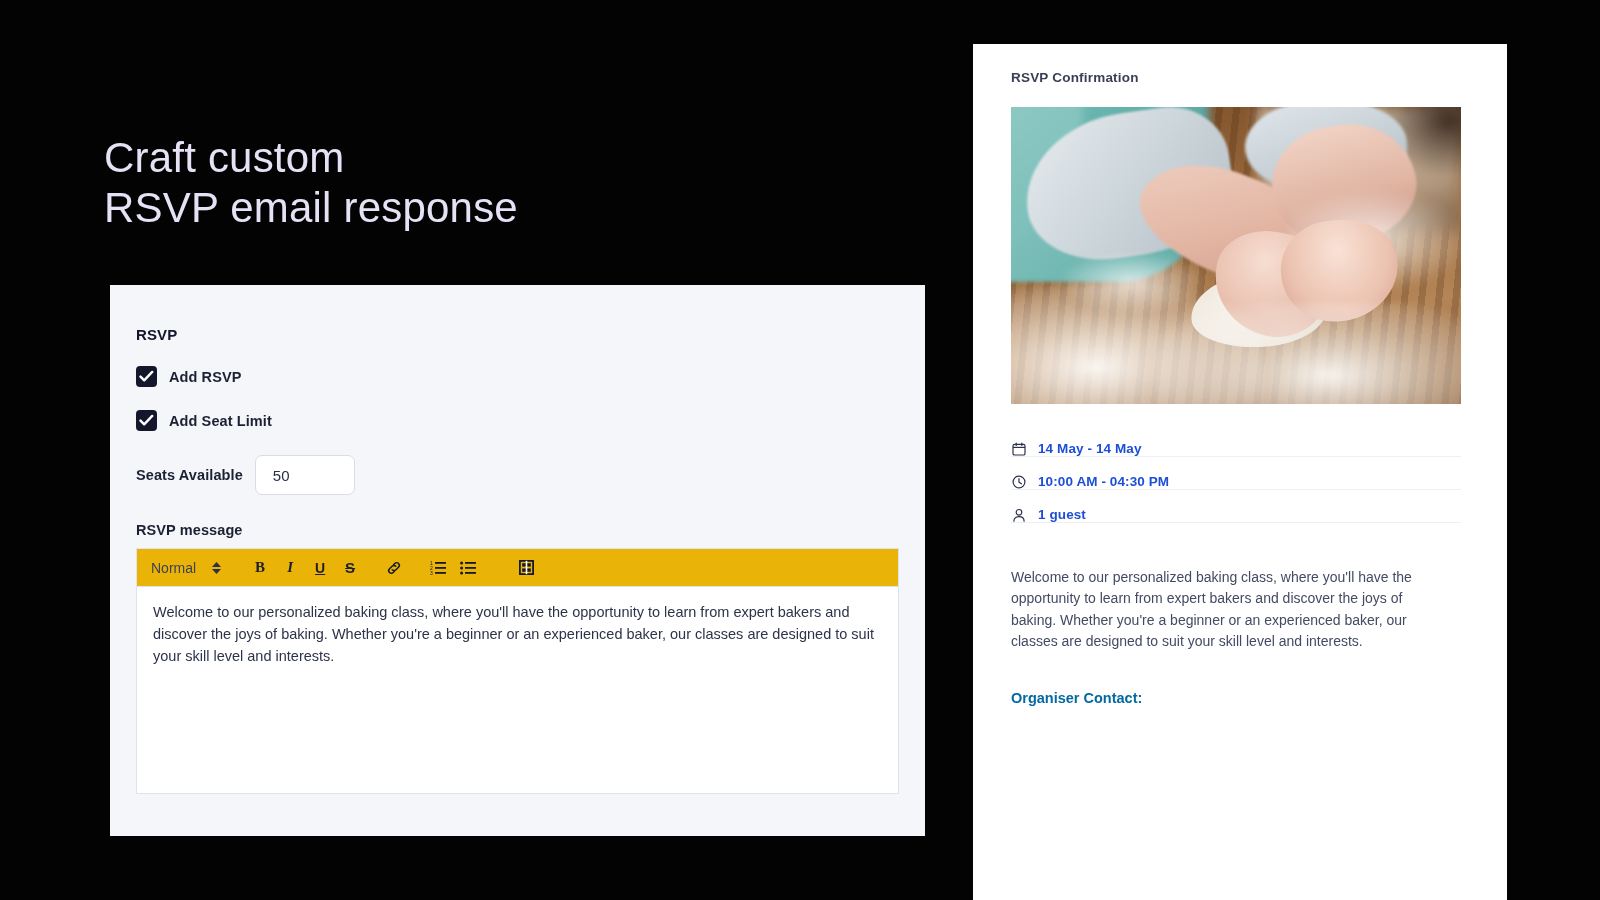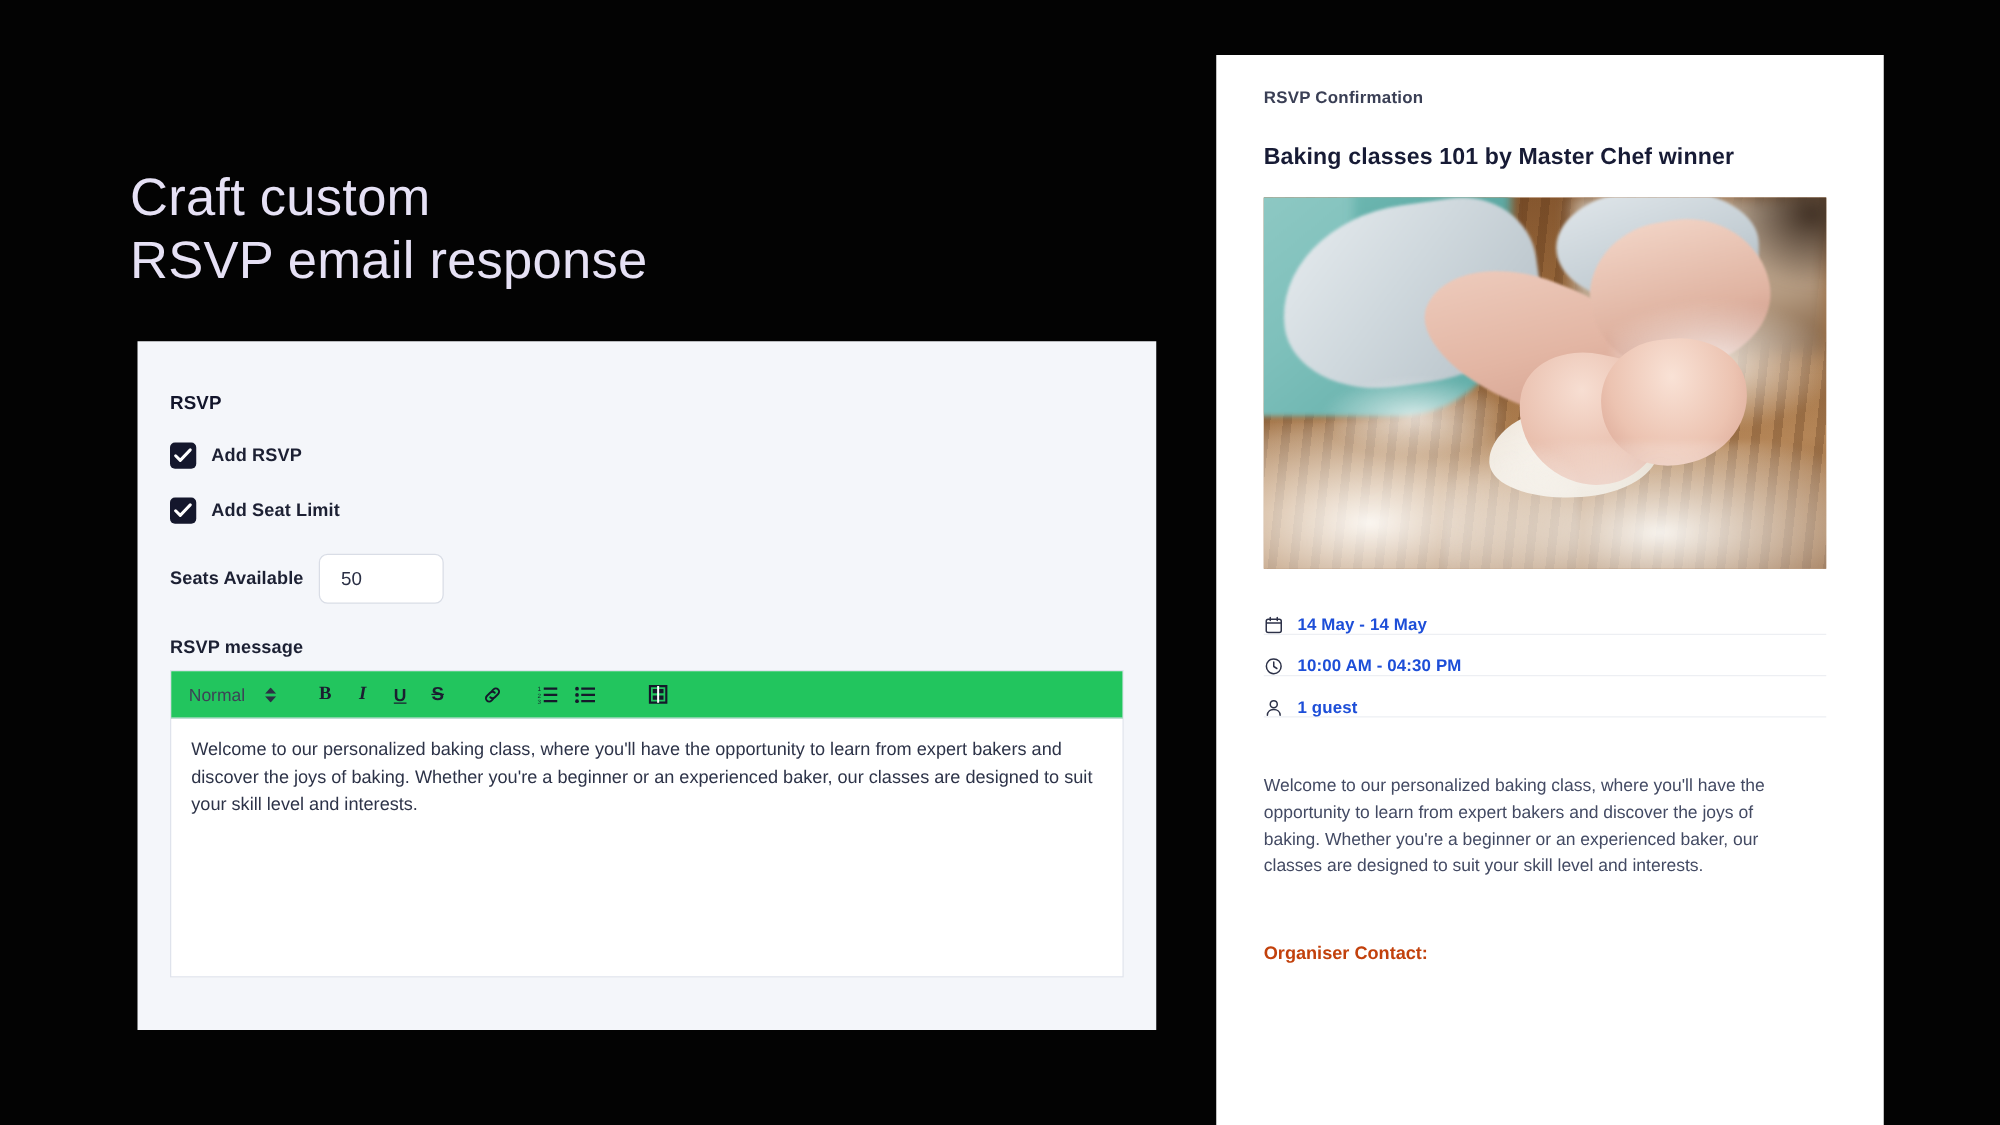--- a/index.html
+++ b/index.html
@@ -18,21 +18,21 @@
     left: 104px; top: 133px;
     color: #e6e1f5;
     font-size: 42px;
     font-weight: 400;
     line-height: 1.18;
     letter-spacing: 0.2px;
     white-space: pre-line;
   }
   .form-card {
     position: absolute;
-    left: 110px; top: 273px;
+    left: 110px; top: 285px;
     width: 815px; height: 551px;
     background: #f4f6fa;
   }
   .form-inner { padding: 28px 28px 0 26px; }
   .section-title {
     font-size: 15px; font-weight: 700; color: #12152b;
     letter-spacing: .1px;
     margin: 13px 0 0 0;
   }
   .check-row { display: flex; align-items: center; gap: 12px; margin-top: 23px; }
@@ -59,21 +59,21 @@
   }
 
   .editor {
     margin-top: 10px;
     width: 763px;
     border: 1px solid #dfe3ec;
     background: #fff;
   }
   .editor-toolbar {
     height: 38px;
-    background: #22c55e;
+    background: #eab308;
     border-bottom: 1px solid #dfe3ec;
     display: flex; align-items: center;
     padding: 0 14px;
     gap: 0;
   }
   .tb-select {
     display: flex; align-items: center; gap: 16px;
     font-size: 14px; color: #3d4356; margin-right: 24px;
   }
   .tb-caret { display:flex; flex-direction: column; align-items:center; gap: 2px; }
@@ -227,22 +227,22 @@
     display: flex; align-items: center; justify-content: center;
     letter-spacing: .2px;
     border: none; cursor: pointer;
     font-family: "Liberation Sans", sans-serif;
   }
   .pv-desc {
     margin-top: 44px; width: 440px;
     font-size: 14px; color: #434a63; line-height: 1.52;
   }
   .pv-organiser {
-    margin-top: 52px;
-    font-size: 14.5px; font-weight: 700; color: #c2410c;
+    margin-top: 38px;
+    font-size: 14.5px; font-weight: 700; color: #0369a1;
   }
 </style>
 </head>
 <body>
 
 <div class="stage">
 
   <div class="hero-title">Craft custom
 RSVP email response</div>
 
@@ -342,21 +342,20 @@
         </div>
 
         <div class="editor-body">Welcome to our personalized baking class, where you'll have the opportunity to learn from expert bakers and discover the joys of baking. Whether you're a beginner or an experienced baker, our classes are designed to suit your skill level and interests.</div>
       </div>
     </div>
   </div>
 
   <div class="preview">
     <div class="pv-inner">
       <div class="pv-eyebrow">RSVP Confirmation</div>
-      <div class="pv-title">Baking classes 101 by Master Chef winner</div>
 
       <div class="pv-photo">
         <div class="ph-wood"></div>
         <div class="ph-bg-blur"></div>
         <div class="ph-dark-corner"></div>
         <div class="ph-apron"></div>
         <div class="ph-apron2"></div>
         <div class="ph-sleeve"></div>
         <div class="ph-sleeve2"></div>
         <div class="ph-arm1"></div>

